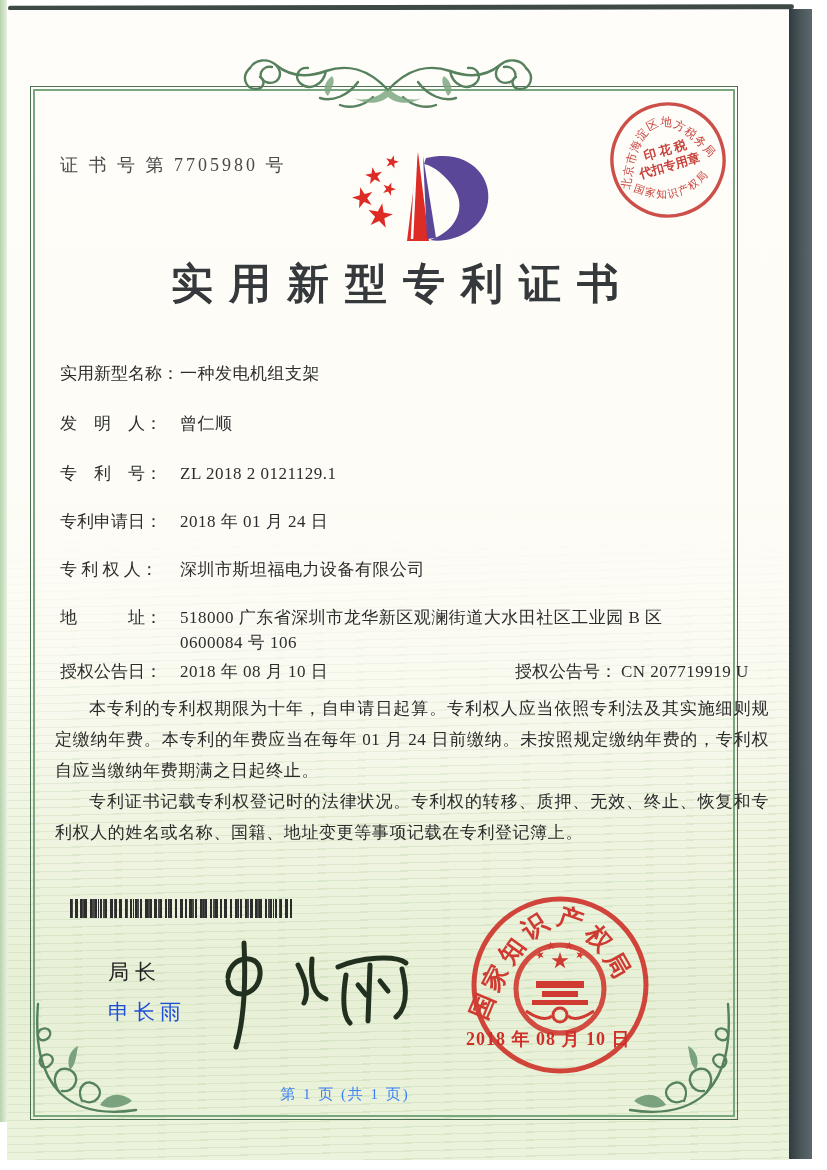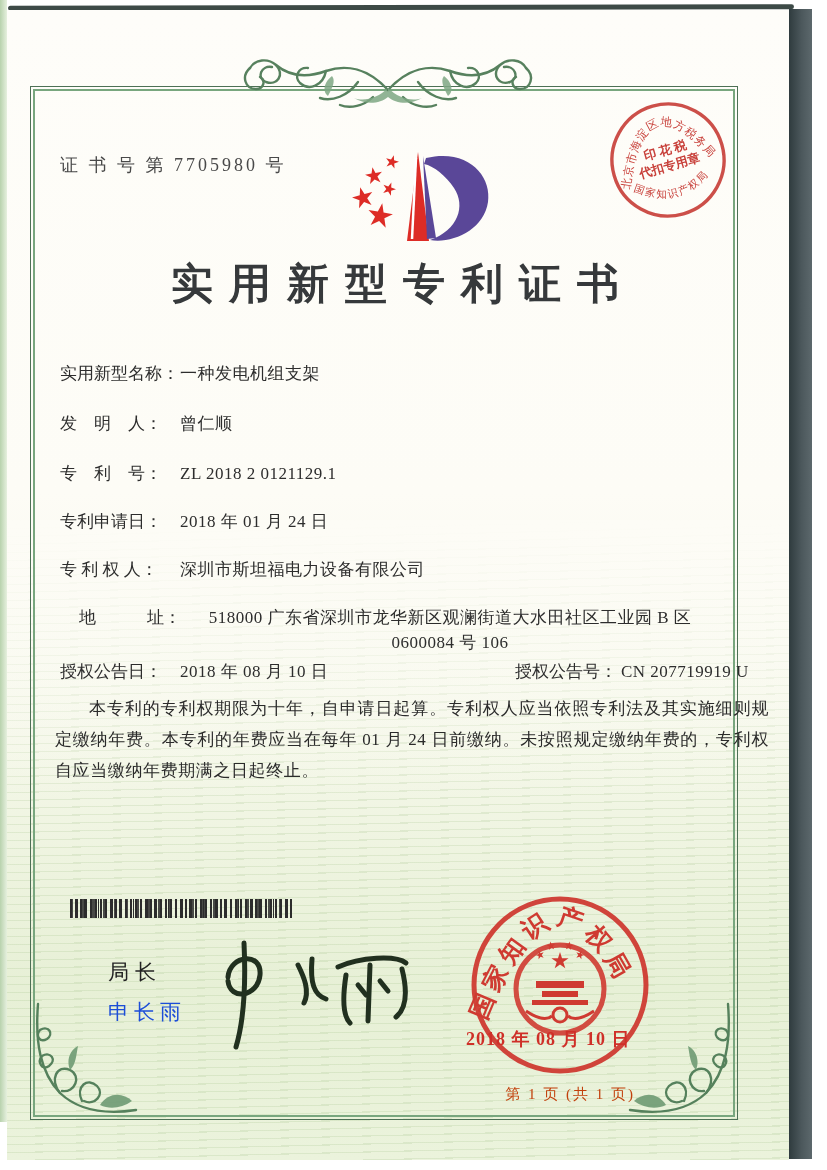--- a/index.html
+++ b/index.html
@@ -38,21 +38,21 @@
   .paras{left:55px;top:694px;width:714px;font-size:17px;line-height:1.82;letter-spacing:.6px;color:#2b2b2b;}
   .paras p{margin:0;text-indent:2em;text-align:justify;}
   .barcode{left:70px;top:899px;width:222px;height:19px;
     background:
       repeating-linear-gradient(90deg,#2c2c2c 0 2px,rgba(0,0,0,0) 2px 5px),
       repeating-linear-gradient(90deg,#2c2c2c 0 1px,rgba(0,0,0,0) 1px 7px),
       repeating-linear-gradient(90deg,rgba(44,44,44,.85) 0 3px,rgba(0,0,0,0) 3px 11px);}
   .signer-title{left:108px;top:958px;font-size:21px;letter-spacing:6px;color:#222;}
   .signer-name{left:108px;top:998px;font-size:21px;letter-spacing:5px;color:#1d4ed8;}
   .seal-date{left:466px;top:1027px;font-size:18px;letter-spacing:1px;color:#cf2f28;font-weight:600;}
-  .footer{left:55px;top:1085px;width:580px;text-align:right;font-size:15px;letter-spacing:2px;color:#c2410c;}
+  .footer{left:55px;top:1085px;width:580px;text-align:center;font-size:15px;letter-spacing:2px;color:#3b82f6;}
   svg text{font-family:"Liberation Serif","DejaVu Serif",serif;}
 </style>
 </head>
 <body>
 
 <div class="abs edge-top"></div>
 <div class="abs edge-right"></div>
 <div class="abs edge-left"></div>
 
 <div class="abs paper-tint"></div>
@@ -166,32 +166,33 @@
 </div>
 <div class="abs field-row" style="top:462px;">
   <span class="field-label">专　利　号：</span><span class="field-value">ZL 2018 2 0121129.1</span>
 </div>
 <div class="abs field-row" style="top:510px;">
   <span class="field-label">专利申请日：</span><span class="field-value">2018 年 01 月 24 日</span>
 </div>
 <div class="abs field-row" style="top:558px;">
   <span class="field-label">专 利 权 人：</span><span class="field-value">深圳市斯坦福电力设备有限公司</span>
 </div>
-<div class="abs field-row" style="top:606px;text-align:center;">
+<div class="abs field-row" style="top:606px;">
   <span class="field-label">地　　　址：</span><span class="field-value" style="width:520px;">518000 广东省深圳市龙华新区观澜街道大水田社区工业园 B 区 0600084 号 106</span>
 </div>
 <div class="abs field-row" style="top:660px;">
   <span class="field-label">授权公告日：</span><span class="field-value">2018 年 08 月 10 日</span>
   <span class="grant-pair2">
     <span class="field-label">授权公告号：</span><span class="field-value">CN 207719919 U</span>
   </span>
 </div>
 
 <div class="abs paras">
   <p>本专利的专利权期限为十年，自申请日起算。专利权人应当依照专利法及其实施细则规定缴纳年费。本专利的年费应当在每年 01 月 24 日前缴纳。未按照规定缴纳年费的，专利权自应当缴纳年费期满之日起终止。</p>
+  <p>专利证书记载专利权登记时的法律状况。专利权的转移、质押、无效、终止、恢复和专利权人的姓名或名称、国籍、地址变更等事项记载在专利登记簿上。</p>
 </div>
 
 <div class="abs barcode"></div>
 
 <div class="abs signer-title">局长</div>
 <div class="abs signer-name">申长雨</div>
 
 <svg class="abs" style="left:200px;top:925px;" width="230" height="135" viewBox="0 0 230 135">
   <g stroke="#21301f" stroke-width="5" fill="none" stroke-linecap="round" stroke-linejoin="round">
     <path d="M28,52 C30,30 62,26 60,50 C58,72 30,76 28,56"></path>

